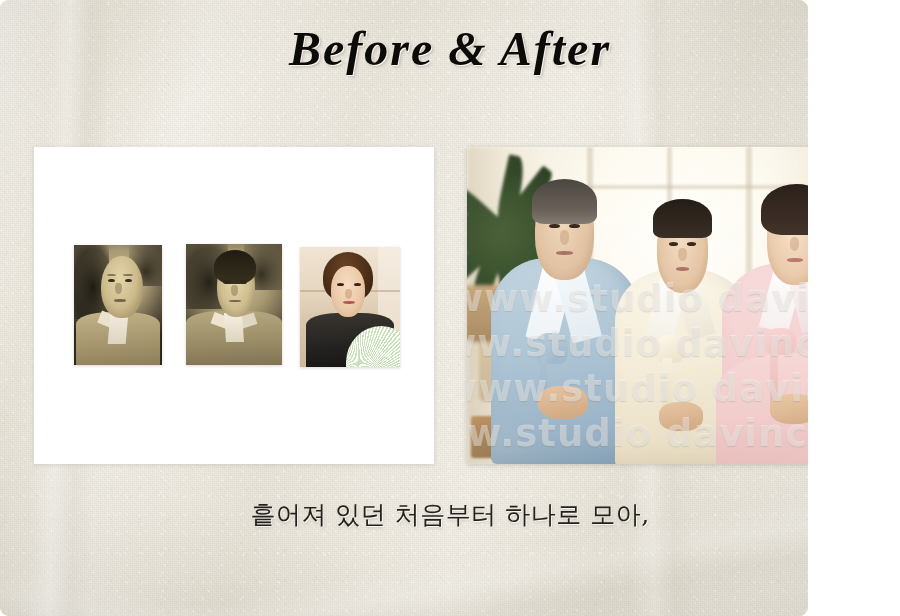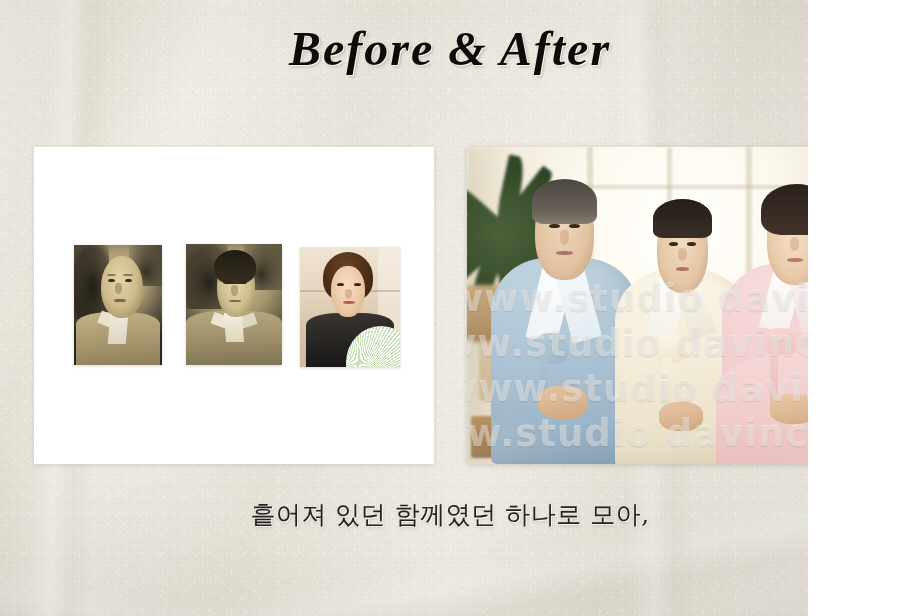--- a/index.html
+++ b/index.html
@@ -12,20 +12,21 @@
     overflow: hidden;
     font-family: "Liberation Serif", "DejaVu Serif", serif;
   }
 
   #page {
     position: relative;
     width: 808px;
     height: 616px;
     overflow: hidden;
     background-color: #fde047;
+    border-radius: 9px;
   }
 
   
   .paper-base {
     position: absolute;
     inset: 0;
     background:
       linear-gradient(105deg,
         rgba(255,255,255,0.55) 0%,
         rgba(255,255,255,0.0) 12%,
@@ -672,16 +673,16 @@
     <div class="watermark-layer">
       <div class="wm-row wm-r1">www.studio davinci.com  www.studio davinci.com</div>
       <div class="wm-row wm-r2">www.studio davinci.com  www.studio davinci.com</div>
       <div class="wm-row wm-r3">www.studio davinci.com  www.studio davinci.com</div>
       <div class="wm-row wm-r4">www.studio davinci.com  www.studio davinci.com</div>
     </div>
 
   </div>
 
   <div class="caption">
-    <span class="line">흩어져 있던 함께였던 하나로 모아,</span>
+    <span class="line">흩어져 있던 처음부터 하나로 모아,</span>
   </div>
 
 </div>
 
 </body></html>

